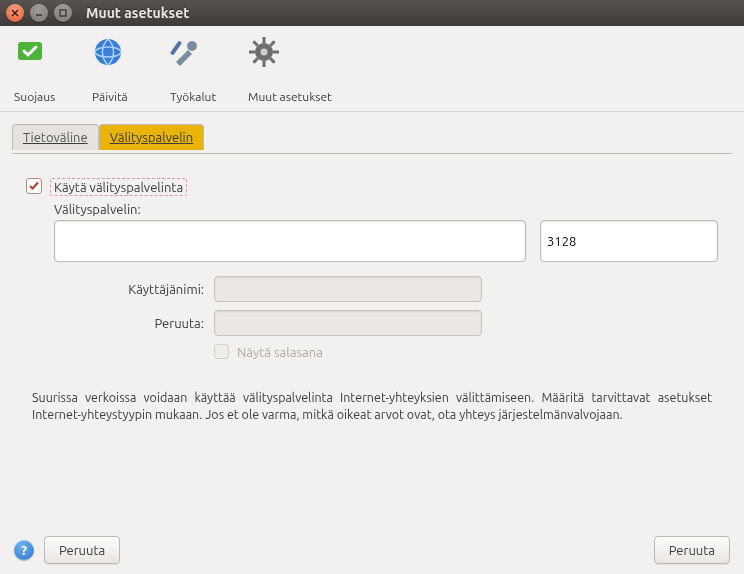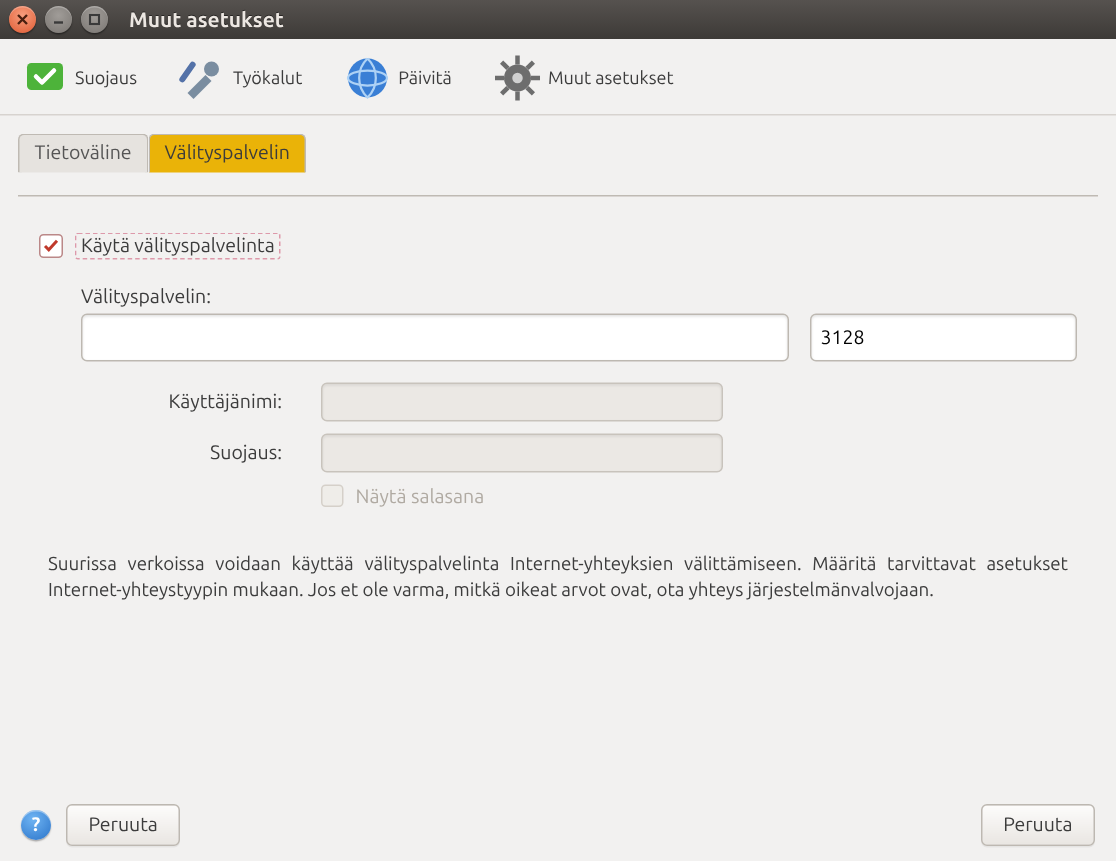--- a/index.html
+++ b/index.html
@@ -34,32 +34,33 @@
   .titlebar-title { color: #ece7e2; font-weight: bold; margin-left: 8px; font-size: 14px; text-shadow: 0 -1px 0 rgba(0,0,0,0.5);}
   .window-body {
     padding: 0;
   }
   .toolbar {
     display: flex;
     gap: 28px;
     padding: 10px 14px 8px 14px;
   }
   .tool-item {
-    display: flex; flex-direction: row; align-items: center;
-    gap: 4px; cursor: pointer;
+    display: flex; flex-direction: column; align-items: flex-start;
+    gap: 22px; cursor: pointer;
     min-width: 50px;
   }
   .tool-icon { width: 32px; height: 32px; }
   .tool-label { font-size: 12px; color: #3c3c3c; }
   .separator { height: 1px; background: #d7d3cf; margin: 0; }
   .tabs-row {
     display: flex;
     align-items: flex-end;
-    padding: 12px 12px 16px 12px;
+    padding: 12px 12px 4px 12px;
     position: relative;
+    text-decoration: underline;
   }
   .tabs-row::after{
     content:"";
     position:absolute;
     left:12px; right:12px; bottom:0;
     height:1px; background:#bfbab3;
   }
   .tab {
     padding: 5px 10px 6px 10px;
     border: 1px solid #bfbab3;
@@ -75,38 +76,38 @@
   .tab.active {
     background: #eab308;
     color: #3c3c3c;
     z-index:3;
     box-shadow: 0 1px 0 #f2f1f0;
   }
   .tab-content {
     padding: 24px 26px 8px 26px;
   }
   .checkbox-row {
-    display: flex; align-items: center; gap: 8px;
-    margin-bottom: 18px;
+    display: flex; gap: 8px;
+    margin-bottom: 6px;
   }
   .cb {
     width: 16px; height: 16px; border: 1px solid #b88; border-radius: 3px;
     display: inline-flex; align-items: center; justify-content: center;
     background: #fff;
   }
   .cb.checked { background: #fff; }
   .cb.checked svg { width:12px; height:12px;}
   .chk-label {
     border: 1px dashed #d9a; padding: 1px 3px; border-radius:2px;
   }
   .form-area { padding-left: 28px; }
   .field-label { margin-bottom: 4px; }
   .field-row { display: flex; gap: 14px; margin-bottom: 14px; }
   .text-input {
-    height: 32px;
+    height: 42px;
     border: 1px solid #bdb8b1;
     border-radius: 4px;
     background: #fff;
     box-shadow: inset 0 1px 2px rgba(0,0,0,0.12);
     padding: 2px 6px;
     font: inherit;
   }
   .host-input { flex: 1; }
   .port-input { width: 178px; }
   .sub-check-row {
@@ -116,21 +117,21 @@
     width:15px;height:15px;border:1px solid #b4afa8;border-radius:3px;background:#fff;
     display:inline-flex;align-items:center;justify-content:center;
   }
   .cred-grid {
     display:grid;
     grid-template-columns: 160px 268px;
     row-gap: 8px;
     align-items:center;
     margin-left: 0px;
   }
-  .cred-label { text-align:right; padding-right:26px; color:#3c3c3c;}
+  .cred-label { text-align:right; padding-right:10px; color:#3c3c3c;}
   .cred-input {
     height:26px;border:1px solid #c8c3bc;border-radius:4px;
     background:#ebe8e4; box-shadow: inset 0 1px 2px rgba(0,0,0,0.08);
     padding:2px 6px; font:inherit;
   }
   .show-pw-row{
     display:flex;align-items:center;gap:8px;margin-top:8px;margin-left:160px;color:#b0aaa2;
   }
   .disabled-cb{
     width:15px;height:15px;border:1px solid #d5d0c9;border-radius:3px;background:#efede9;
@@ -193,36 +194,36 @@
         <svg viewBox="0 0 32 32">
             <rect x="4" y="6" width="24" height="18" rx="3" fill="#4db33a"></rect>
             <path d="M10 15 l4 4 l8 -8" stroke="#fff" stroke-width="3" fill="none" stroke-linecap="round" stroke-linejoin="round"></path>
           </svg>
       </span>
       <span class="tool-label">Suojaus</span>
     </div>
     <div class="tool-item">
       <span class="tool-icon">
         <svg viewBox="0 0 32 32">
+            <circle cx="16" cy="16" r="13" fill="#3a7fd5"></circle>
+            <ellipse cx="16" cy="16" rx="13" ry="5" fill="none" stroke="#aed2f5" stroke-width="1.5"></ellipse>
+            <path d="M16 3 a18 18 0 0 1 0 26 a18 18 0 0 1 0 -26" fill="none" stroke="#aed2f5" stroke-width="1.5"></path>
+          </svg>
+      </span>
+      <span class="tool-label">Päivitä</span>
+    </div>
+    <div class="tool-item">
+      <span class="tool-icon">
+        <svg viewBox="0 0 32 32">
             <path d="M6 26 L18 14 l4 4 L10 30z" fill="#7a8da0"></path>
             <circle cx="22" cy="10" r="5" fill="#7a8da0"></circle>
             <rect x="4" y="4" width="4" height="16" rx="2" transform="rotate(35 6 12)" fill="#5472a8"></rect>
           </svg>
       </span>
       <span class="tool-label">Työkalut</span>
-    </div>
-    <div class="tool-item">
-      <span class="tool-icon">
-        <svg viewBox="0 0 32 32">
-            <circle cx="16" cy="16" r="13" fill="#3a7fd5"></circle>
-            <ellipse cx="16" cy="16" rx="13" ry="5" fill="none" stroke="#aed2f5" stroke-width="1.5"></ellipse>
-            <path d="M16 3 a18 18 0 0 1 0 26 a18 18 0 0 1 0 -26" fill="none" stroke="#aed2f5" stroke-width="1.5"></path>
-          </svg>
-      </span>
-      <span class="tool-label">Päivitä</span>
     </div>
     <div class="tool-item">
       <span class="tool-icon">
         <svg viewBox="0 0 32 32">
             <circle cx="16" cy="16" r="9" fill="#6d6d6d"></circle>
             <circle cx="16" cy="16" r="3.5" fill="#d0d0d0"></circle>
             <g fill="#6d6d6d">
               <rect x="14.5" y="1" width="3" height="6"></rect>
               <rect x="14.5" y="25" width="3" height="6"></rect>
               <rect x="1" y="14.5" width="6" height="3"></rect>
@@ -259,21 +260,21 @@
       <div class="field-label">Välityspalvelin:</div>
       <div class="field-row">
         <input class="text-input host-input" value="" style="">
         <input class="text-input port-input" value="3128" style="">
       </div>
 
 
       <div class="cred-grid">
         <div class="cred-label">Käyttäjänimi:</div>
         <input class="cred-input" disabled="" value="" style="">
-        <div class="cred-label">Suojaus:</div>
+        <div class="cred-label">Peruuta:</div>
         <input class="cred-input" type="password" disabled="" value="" style="">
       </div>
       <div class="show-pw-row">
         <span class="disabled-cb"></span>
         <span>Näytä salasana</span>
       </div>
     </div>
 
     <div class="info-text">Suurissa verkoissa voidaan käyttää välityspalvelinta Internet-yhteyksien välittämiseen. Määritä tarvittavat asetukset Internet-yhteystyypin mukaan. Jos et ole varma, mitkä oikeat arvot ovat, ota yhteys järjestelmänvalvojaan.</div>
   </div>

